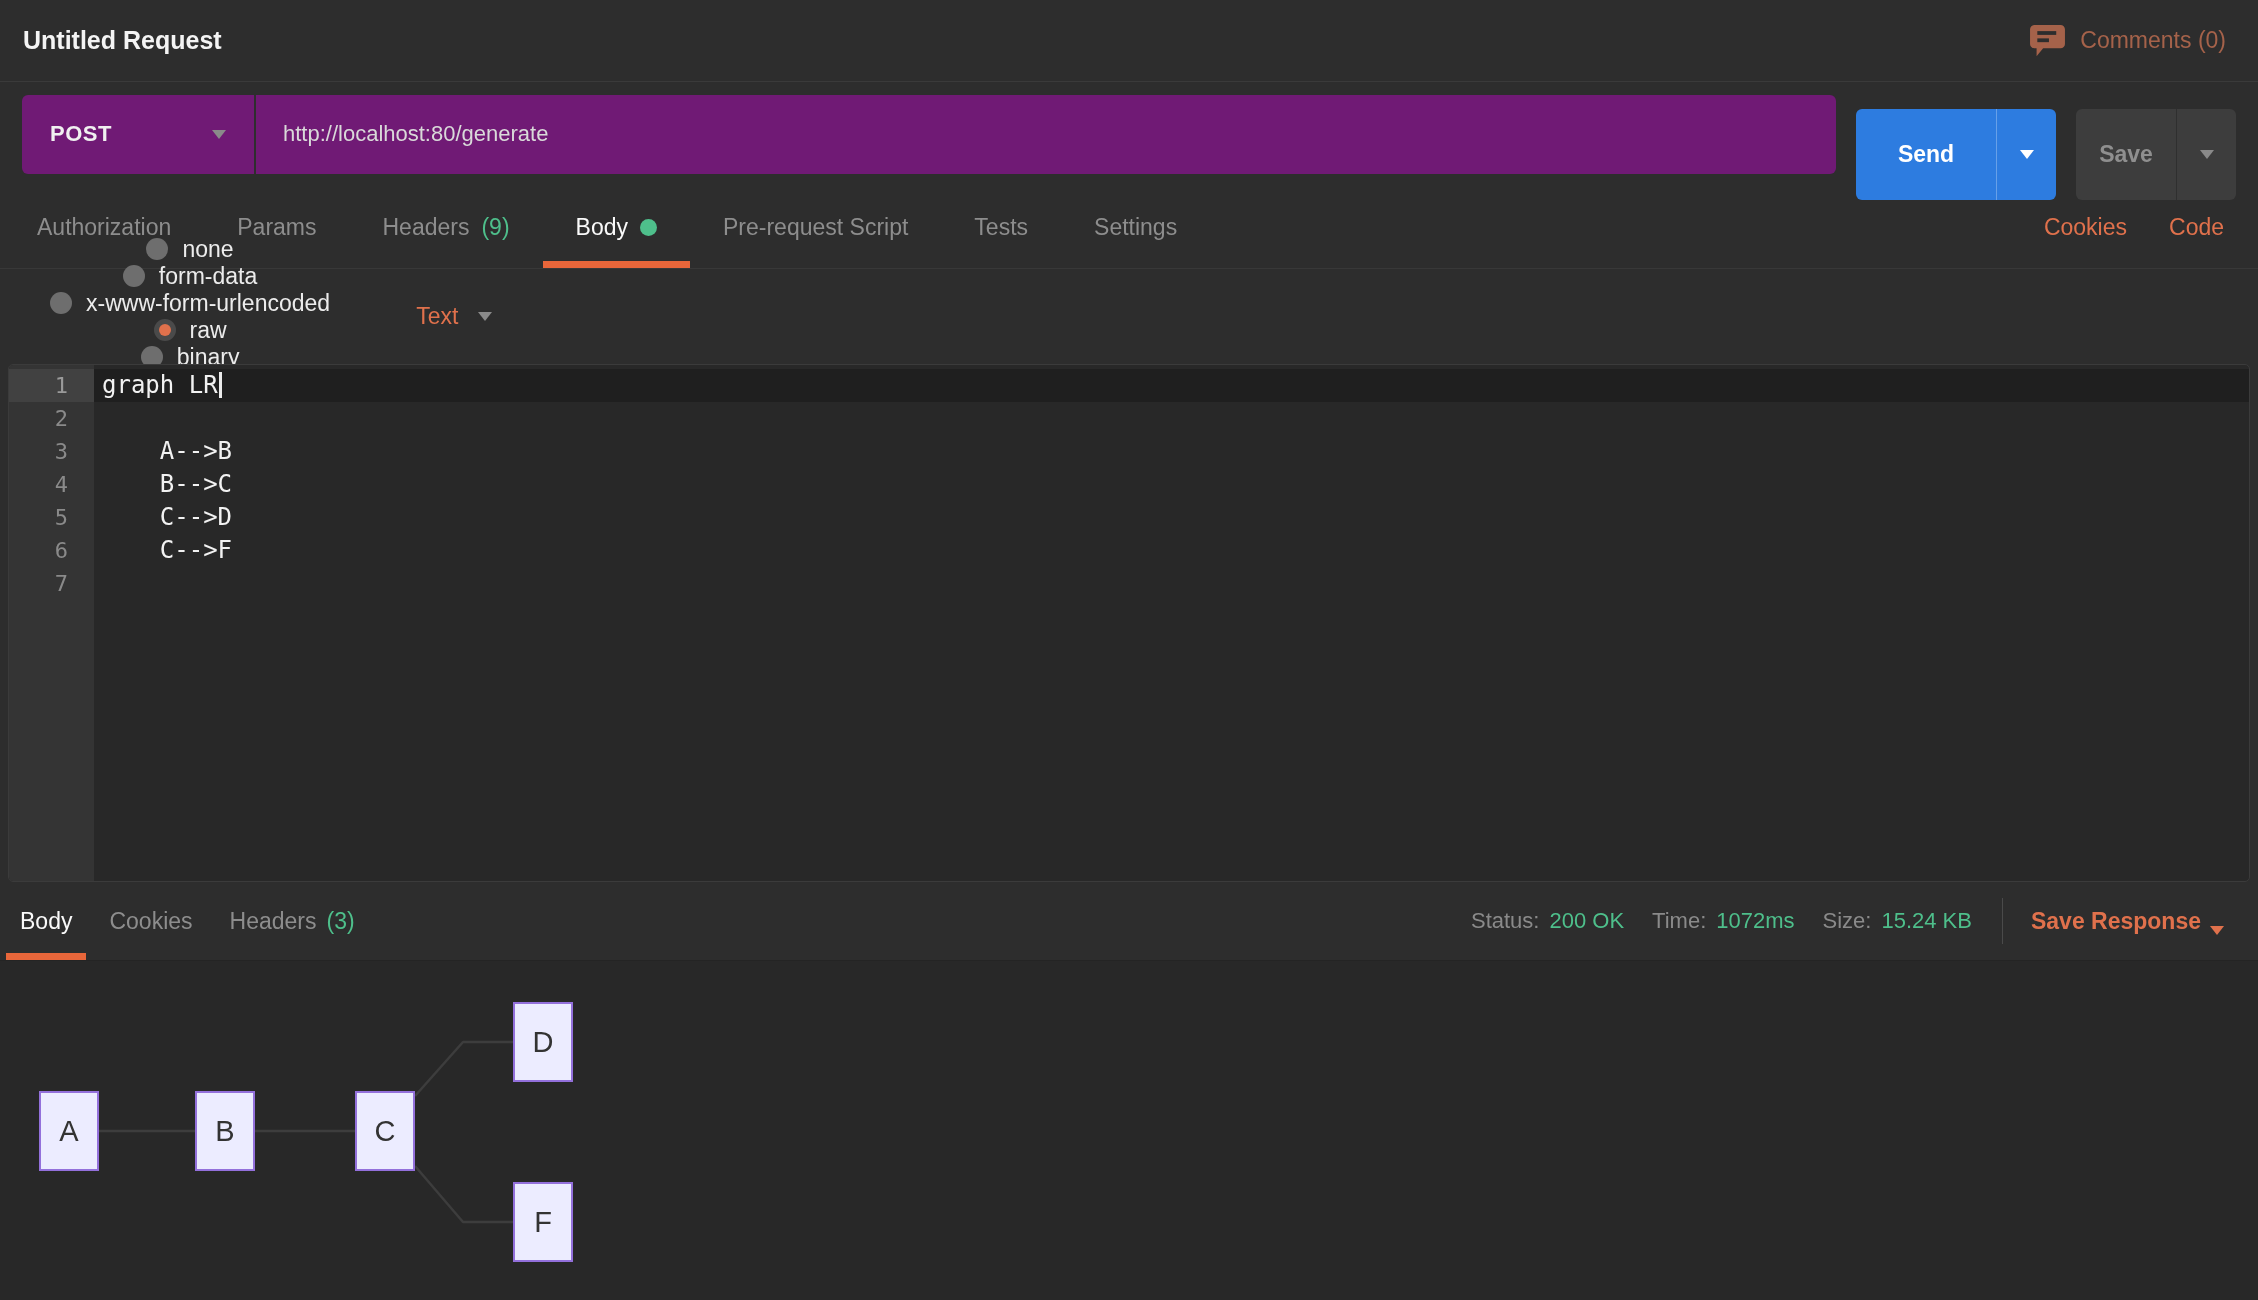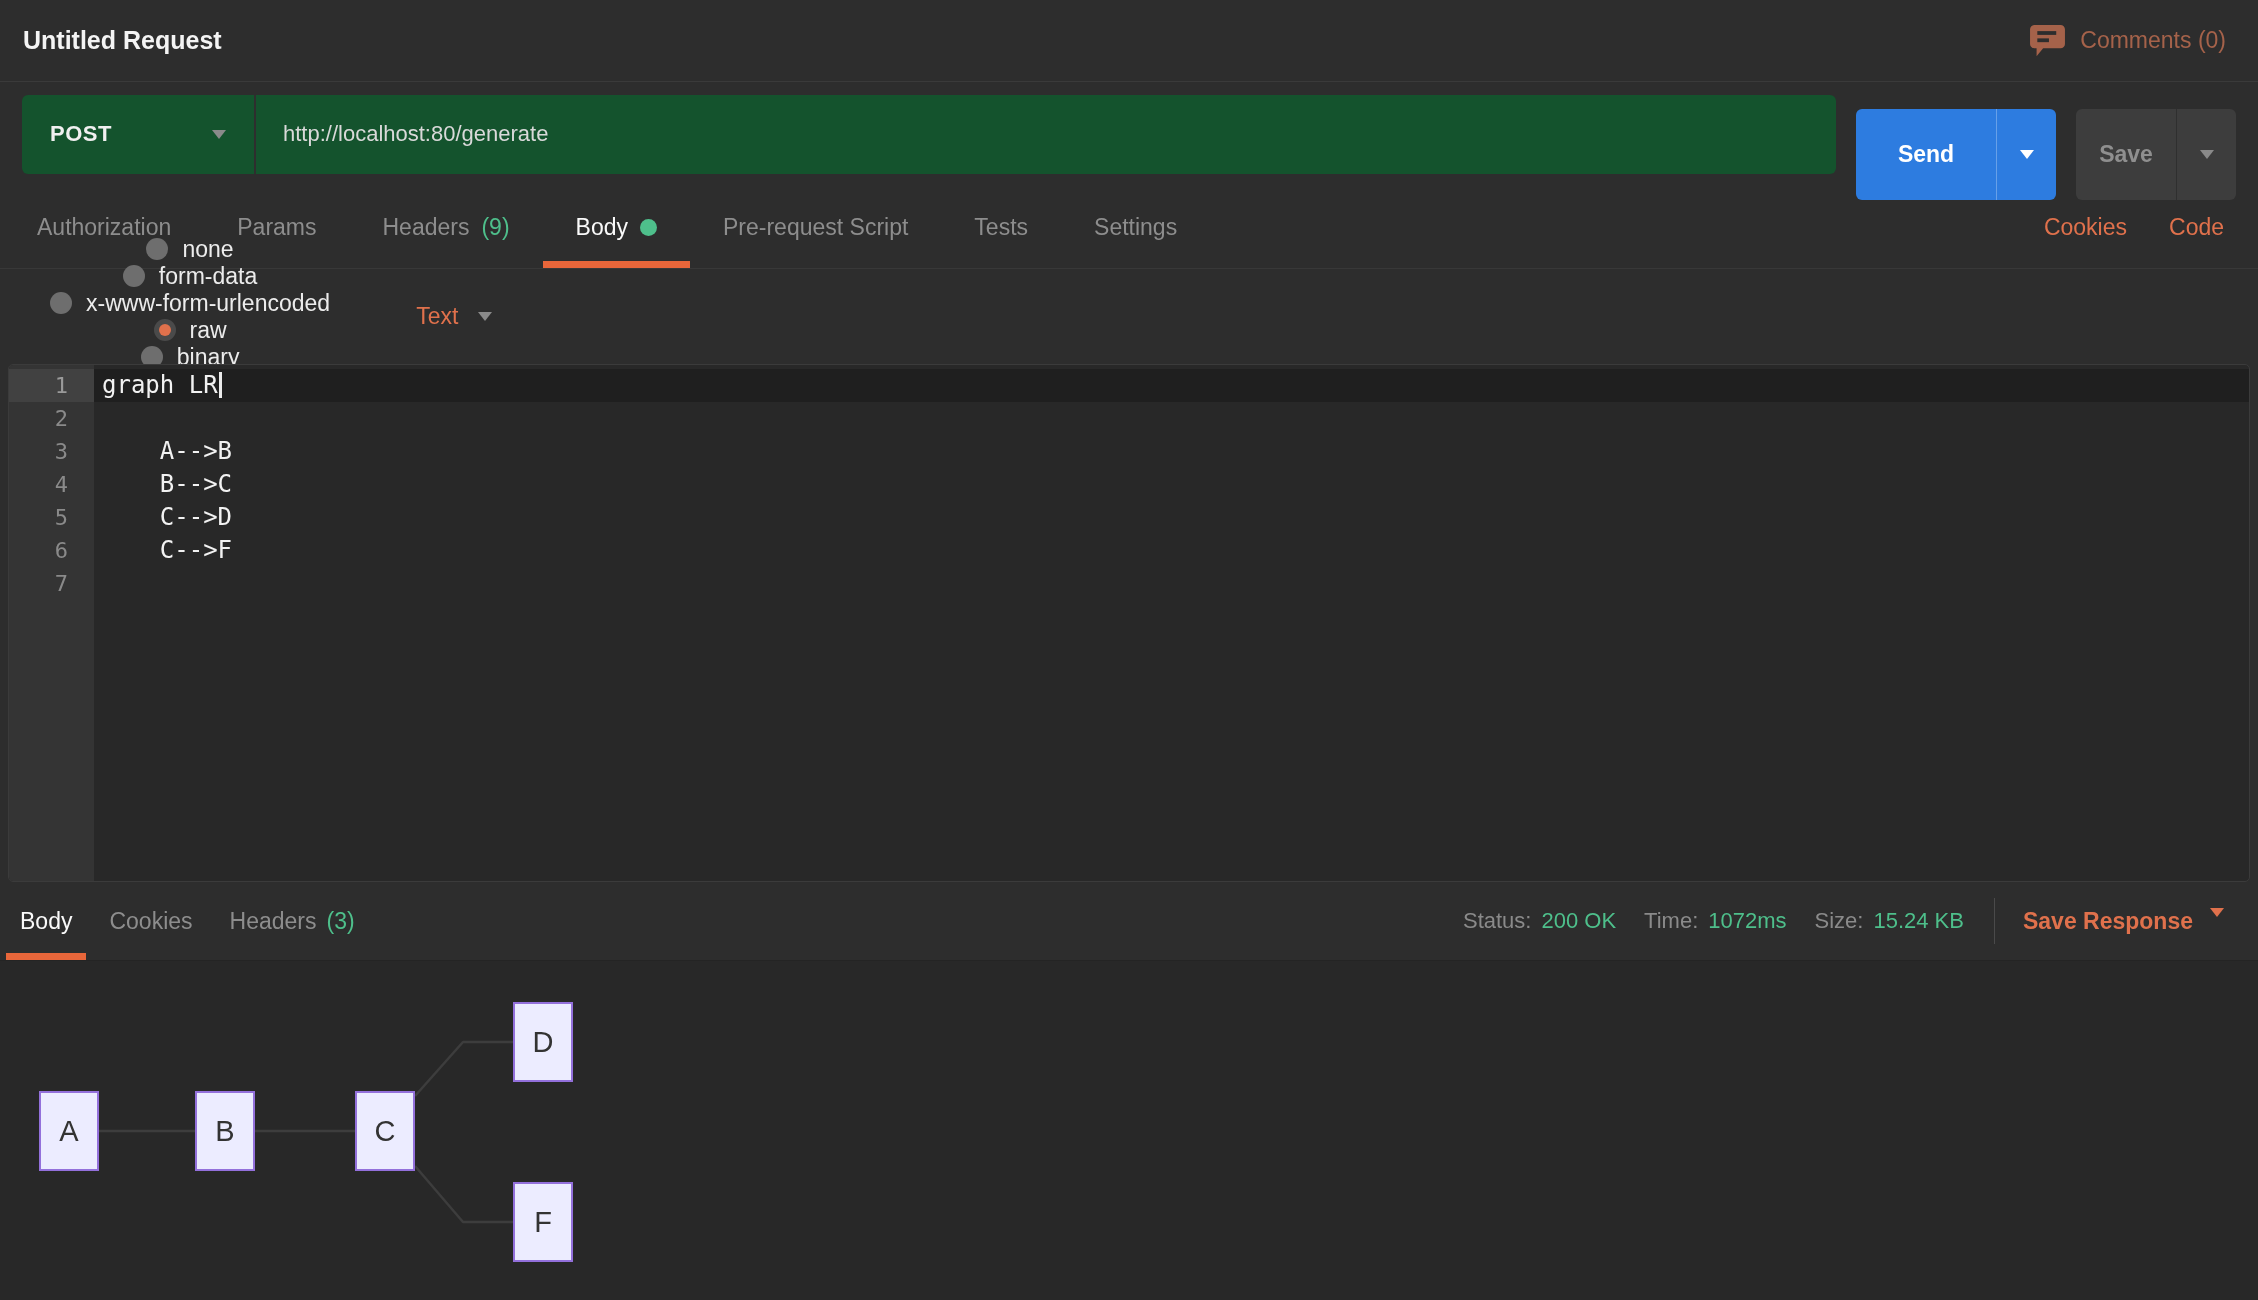--- a/index.html
+++ b/index.html
@@ -13,21 +13,21 @@
   .caret { width:0; height:0; border-left:8px solid transparent; border-right:8px solid transparent; border-top:10px solid #8a8a8a; display:inline-block; }
   .caret.sm { border-left-width:7px; border-right-width:7px; border-top-width:9px; }
 
   
   .topbar { height:82px; display:flex; align-items:center; padding:0 32px 0 23px; border-bottom:1px solid #3a3a3a; }
   .topbar .title { font-size:25px; font-weight:600; color:#f4f4f4; }
   .topbar .comments { margin-left:auto; display:flex; align-items:center; gap:15px; color:var(--muted-accent); font-size:23px; cursor:pointer; }
 
   
   .reqrow { height:104px; display:flex; align-items:center; padding:0 22px; gap:20px; }
-  .urlbar { flex:1; height:79px; background:#14532d; border-radius:6px; display:flex; align-items:stretch; overflow:hidden; }
+  .urlbar { flex:1; height:79px; background:#701a75; border-radius:6px; display:flex; align-items:stretch; overflow:hidden; }
   .method { width:232px; display:flex; align-items:center; justify-content:space-between; padding:0 28px; cursor:pointer; }
   .method .m-label { font-size:22px; font-weight:600; color:#f0f0f0; letter-spacing:.5px; }
   .vdiv { width:2px; background:#2e2e2e; }
   .url { flex:1; display:flex; align-items:center; padding-left:27px; font-size:22px; color:#d9d9d9; }
   .splitbtn { height:91px; border-radius:6px; overflow:hidden; display:flex; flex:none; cursor:pointer;margin-top:40px; }
   .send .main { width:140px; background:var(--blue); color:#fff; font-size:23px; font-weight:600; display:flex; align-items:center; justify-content:center; }
   .send .drop { width:60px; background:var(--blue); border-left:1px solid rgba(255,255,255,.28); display:flex; align-items:center; justify-content:center; }
   .send .caret { border-top-color:#fff; }
   .save .main { width:100px; background:#3d3d3d; color:#8f8f8f; font-size:23px; font-weight:600; display:flex; align-items:center; justify-content:center; }
   .save .drop { width:60px; background:#3d3d3d; border-left:1px solid #2f2f2f; display:flex; align-items:center; justify-content:center; }
@@ -66,21 +66,21 @@
   .resphead { height:78px; display:flex; align-items:stretch; padding:0 34px 0 6px; }
   .ptab { position:relative; display:flex; align-items:center; gap:10px; padding:0 14px; margin-right:9px; font-size:23px; color:#8d8d8d; cursor:pointer; }
   .ptab .rtab-count { color:var(--green); }
   .ptab.active { color:#fafafa; }
   .ptab.active::after { content:""; position:absolute; left:0; right:0; bottom:0; height:7px; background:var(--accent-bar); }
   .respmeta { margin-left:auto; display:flex; align-items:center; }
   .meta-pair { display:flex; align-items:center; gap:10px; margin-left:28px; font-size:22px; }
   .meta-pair .k { color:#8a8a8a; }
   .meta-pair .v { color:var(--green); }
   .meta-div { width:1px; height:46px; background:#4a4a4a; margin:0 14px 0 30px; }
-  .saveresp { display:flex; align-items:flex-start; gap:17px; cursor:pointer; margin-left:14px; }
+  .saveresp { display:flex; align-items:flex-end; gap:9px; cursor:pointer; margin-left:14px; }
   .saveresp .sr-label { color:var(--accent); font-size:23px; font-weight:600; }
   .saveresp .caret { border-top-color:var(--accent); }
 
   
   .respbody { position:relative; height:340px; background:#282828; border-top:1px solid #242424; }
   .respbody svg { position:absolute; inset:0; }
   .gnode { position:absolute; width:60px; height:80px; background:var(--node-fill); border:2px solid var(--node-border); display:flex; align-items:center; justify-content:center; font-size:29px; color:#333333; }
 </style>
 </head>
 <body>

